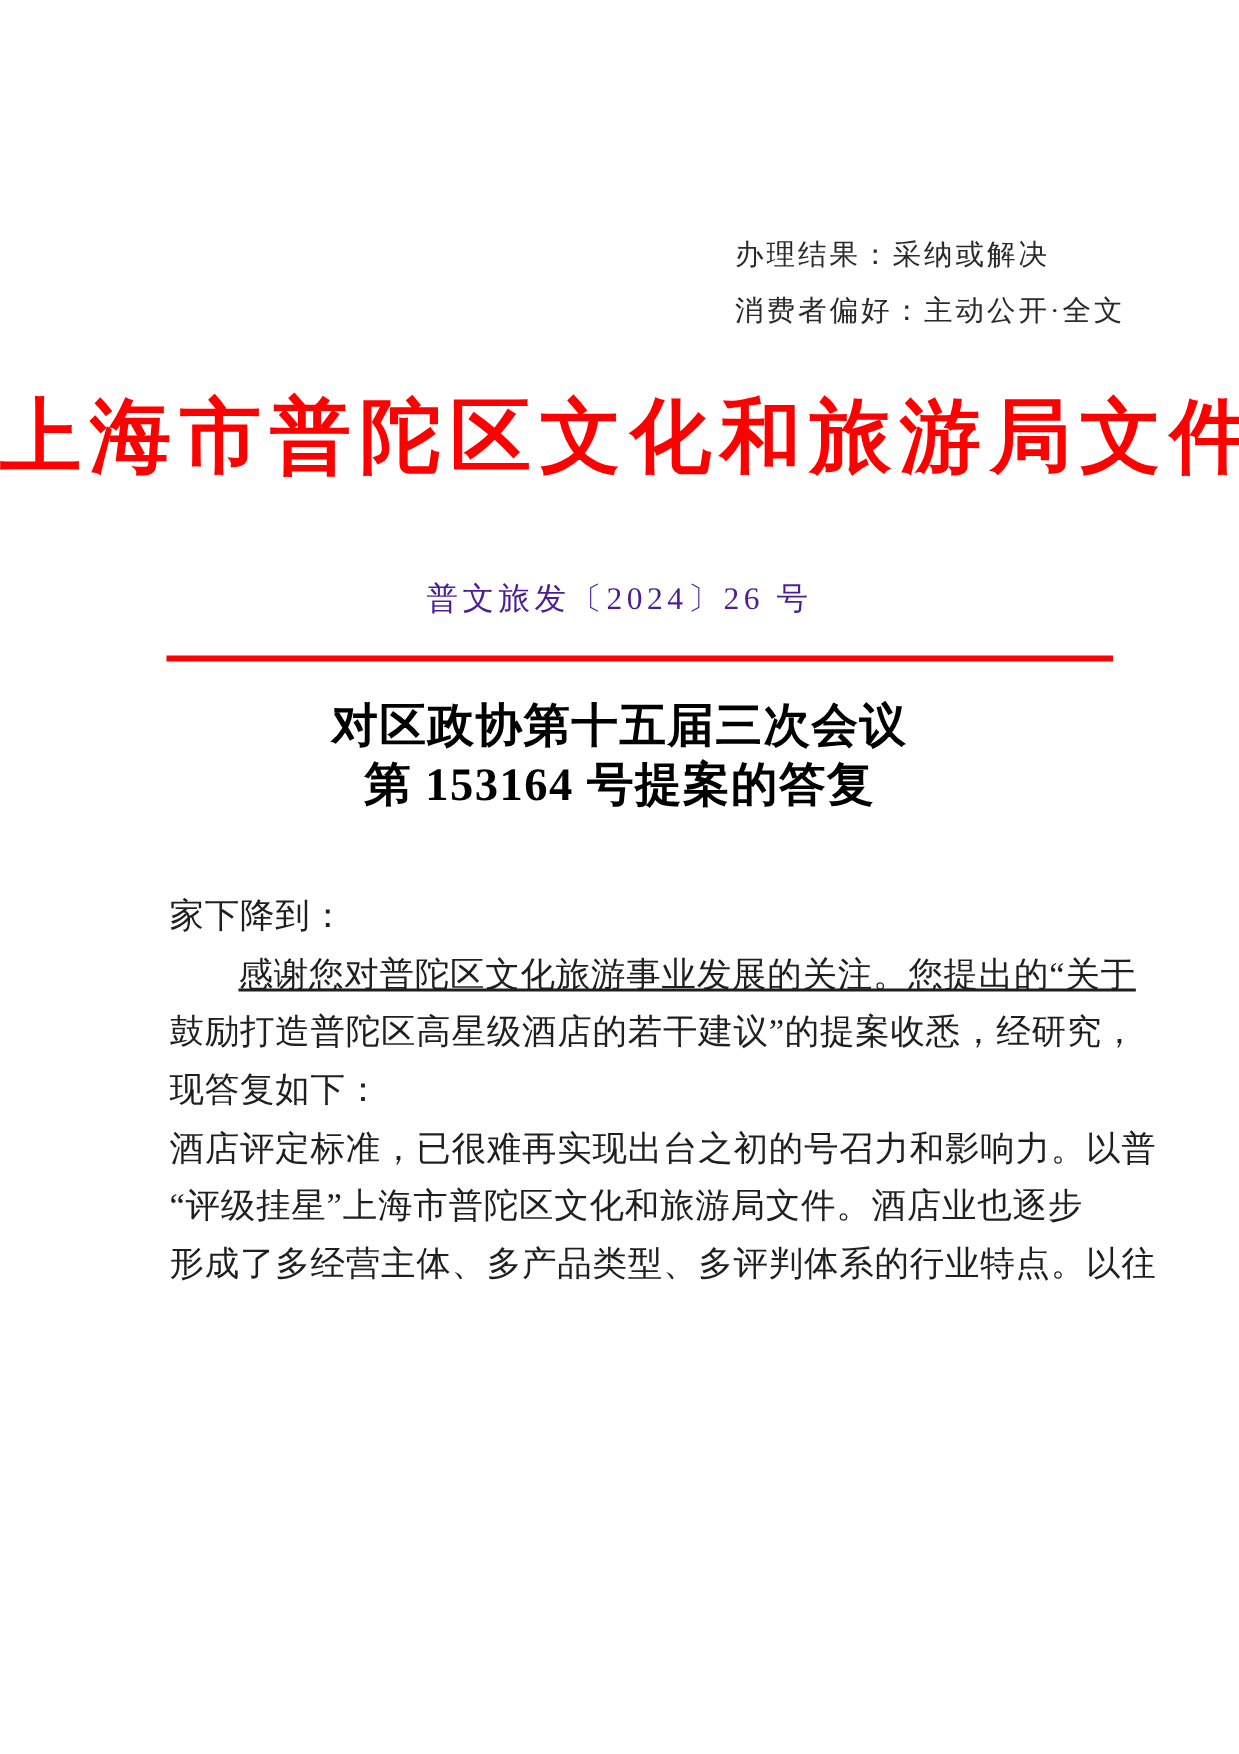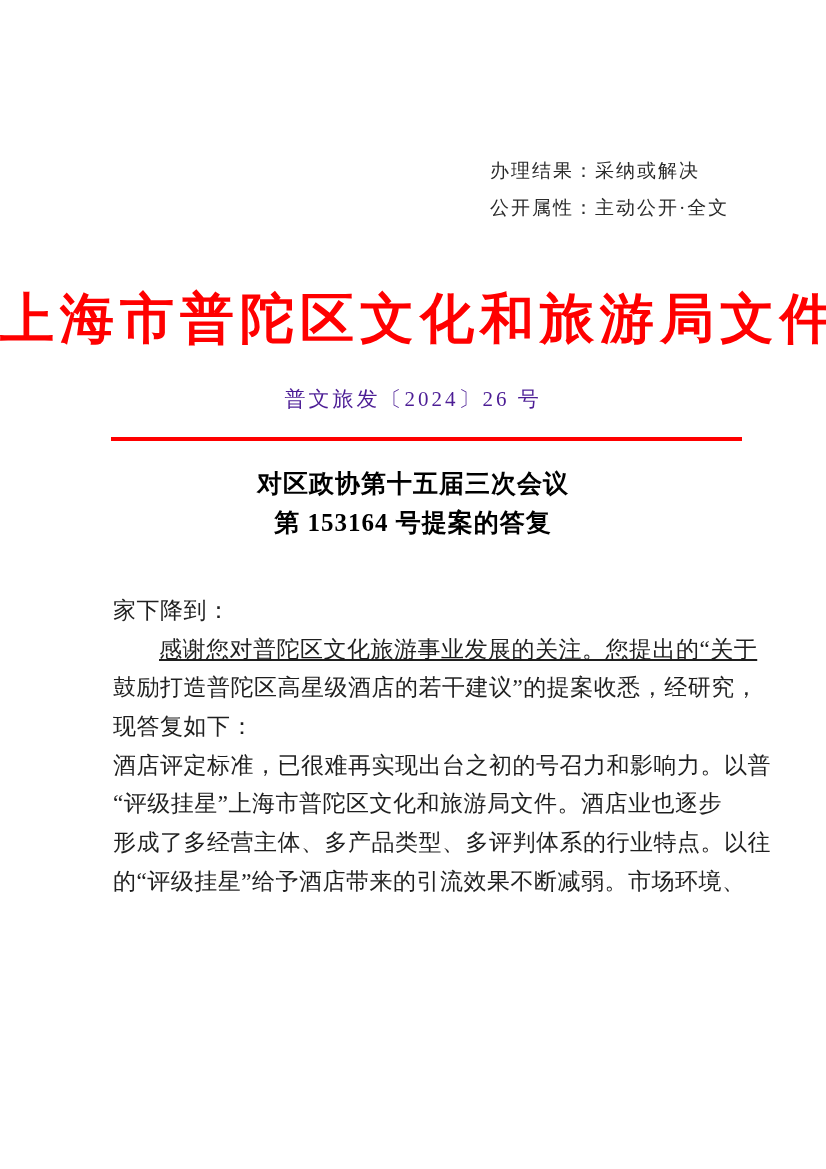--- a/index.html
+++ b/index.html
@@ -34,21 +34,20 @@
     position: absolute;
     left: 0;
     top: 255px;
     width: 100%;
     text-align: center;
     color: var(--accent, #ff0000);
     font-size: 54px;
     font-weight: bold;
     letter-spacing: 6px;
     white-space: nowrap;
-    margin-top: 28px;
   }
 
   
   .doc-number {
     position: absolute;
     left: 0;
     top: 385px;
     width: 100%;
     text-align: center;
     font-size: 21px;
@@ -69,21 +68,21 @@
 
   
   .doc-title {
     position: absolute;
     left: 0;
     top: 464px;
     width: 100%;
     text-align: center;
     font-weight: bold;
     color: #000000;
-    font-size: 25px;
+    font-size: 31px;
     line-height: 39px;
     letter-spacing: 1px;
   }
 
   
   .body-text {
     position: absolute;
     left: 113px;
     top: 592px;
     width: 632px;
@@ -112,21 +111,21 @@
     white-space: nowrap;
   }
 </style>
 </head>
 <body>
 
 <div class="page">
 
   <div class="meta-block">
     <div>办理结果：采纳或解决</div>
-    <div>公开属性：主动公开·全文</div>
+    <div>消费者偏好：主动公开·全文</div>
   </div>
 
   <div class="agency-title">上海市普陀区文化和旅游局文件</div>
 
   <div class="doc-number">普文旅发〔2024〕26 号</div>
 
   <div class="red-rule"></div>
 
   <div class="doc-title">
     <div>对区政协第十五届三次会议</div>
@@ -134,18 +133,17 @@
   </div>
 
   <div class="body-text">
     <div class="line">家下降到：</div>
     <div class="line indent">感谢您对普陀区文化旅游事业发展的关注。您提出的“关于</div>
     <div class="line">鼓励打造普陀区高星级酒店的若干建议”的提案收悉，经研究，</div>
     <div class="line">现答复如下：</div>
     <div class="line">酒店评定标准，已很难再实现出台之初的号召力和影响力。以普</div>
     <div class="line">“评级挂星”上海市普陀区文化和旅游局文件。酒店业也逐步</div>
     <div class="line">形成了多经营主体、多产品类型、多评判体系的行业特点。以往</div>
-    <div class="line">的“评级挂星”给予酒店带来的引流效果不断减弱。市场环境、</div>
   </div>
 
   <div class="page-number">— 1 —</div>
 
 </div>
 
 </body></html>

